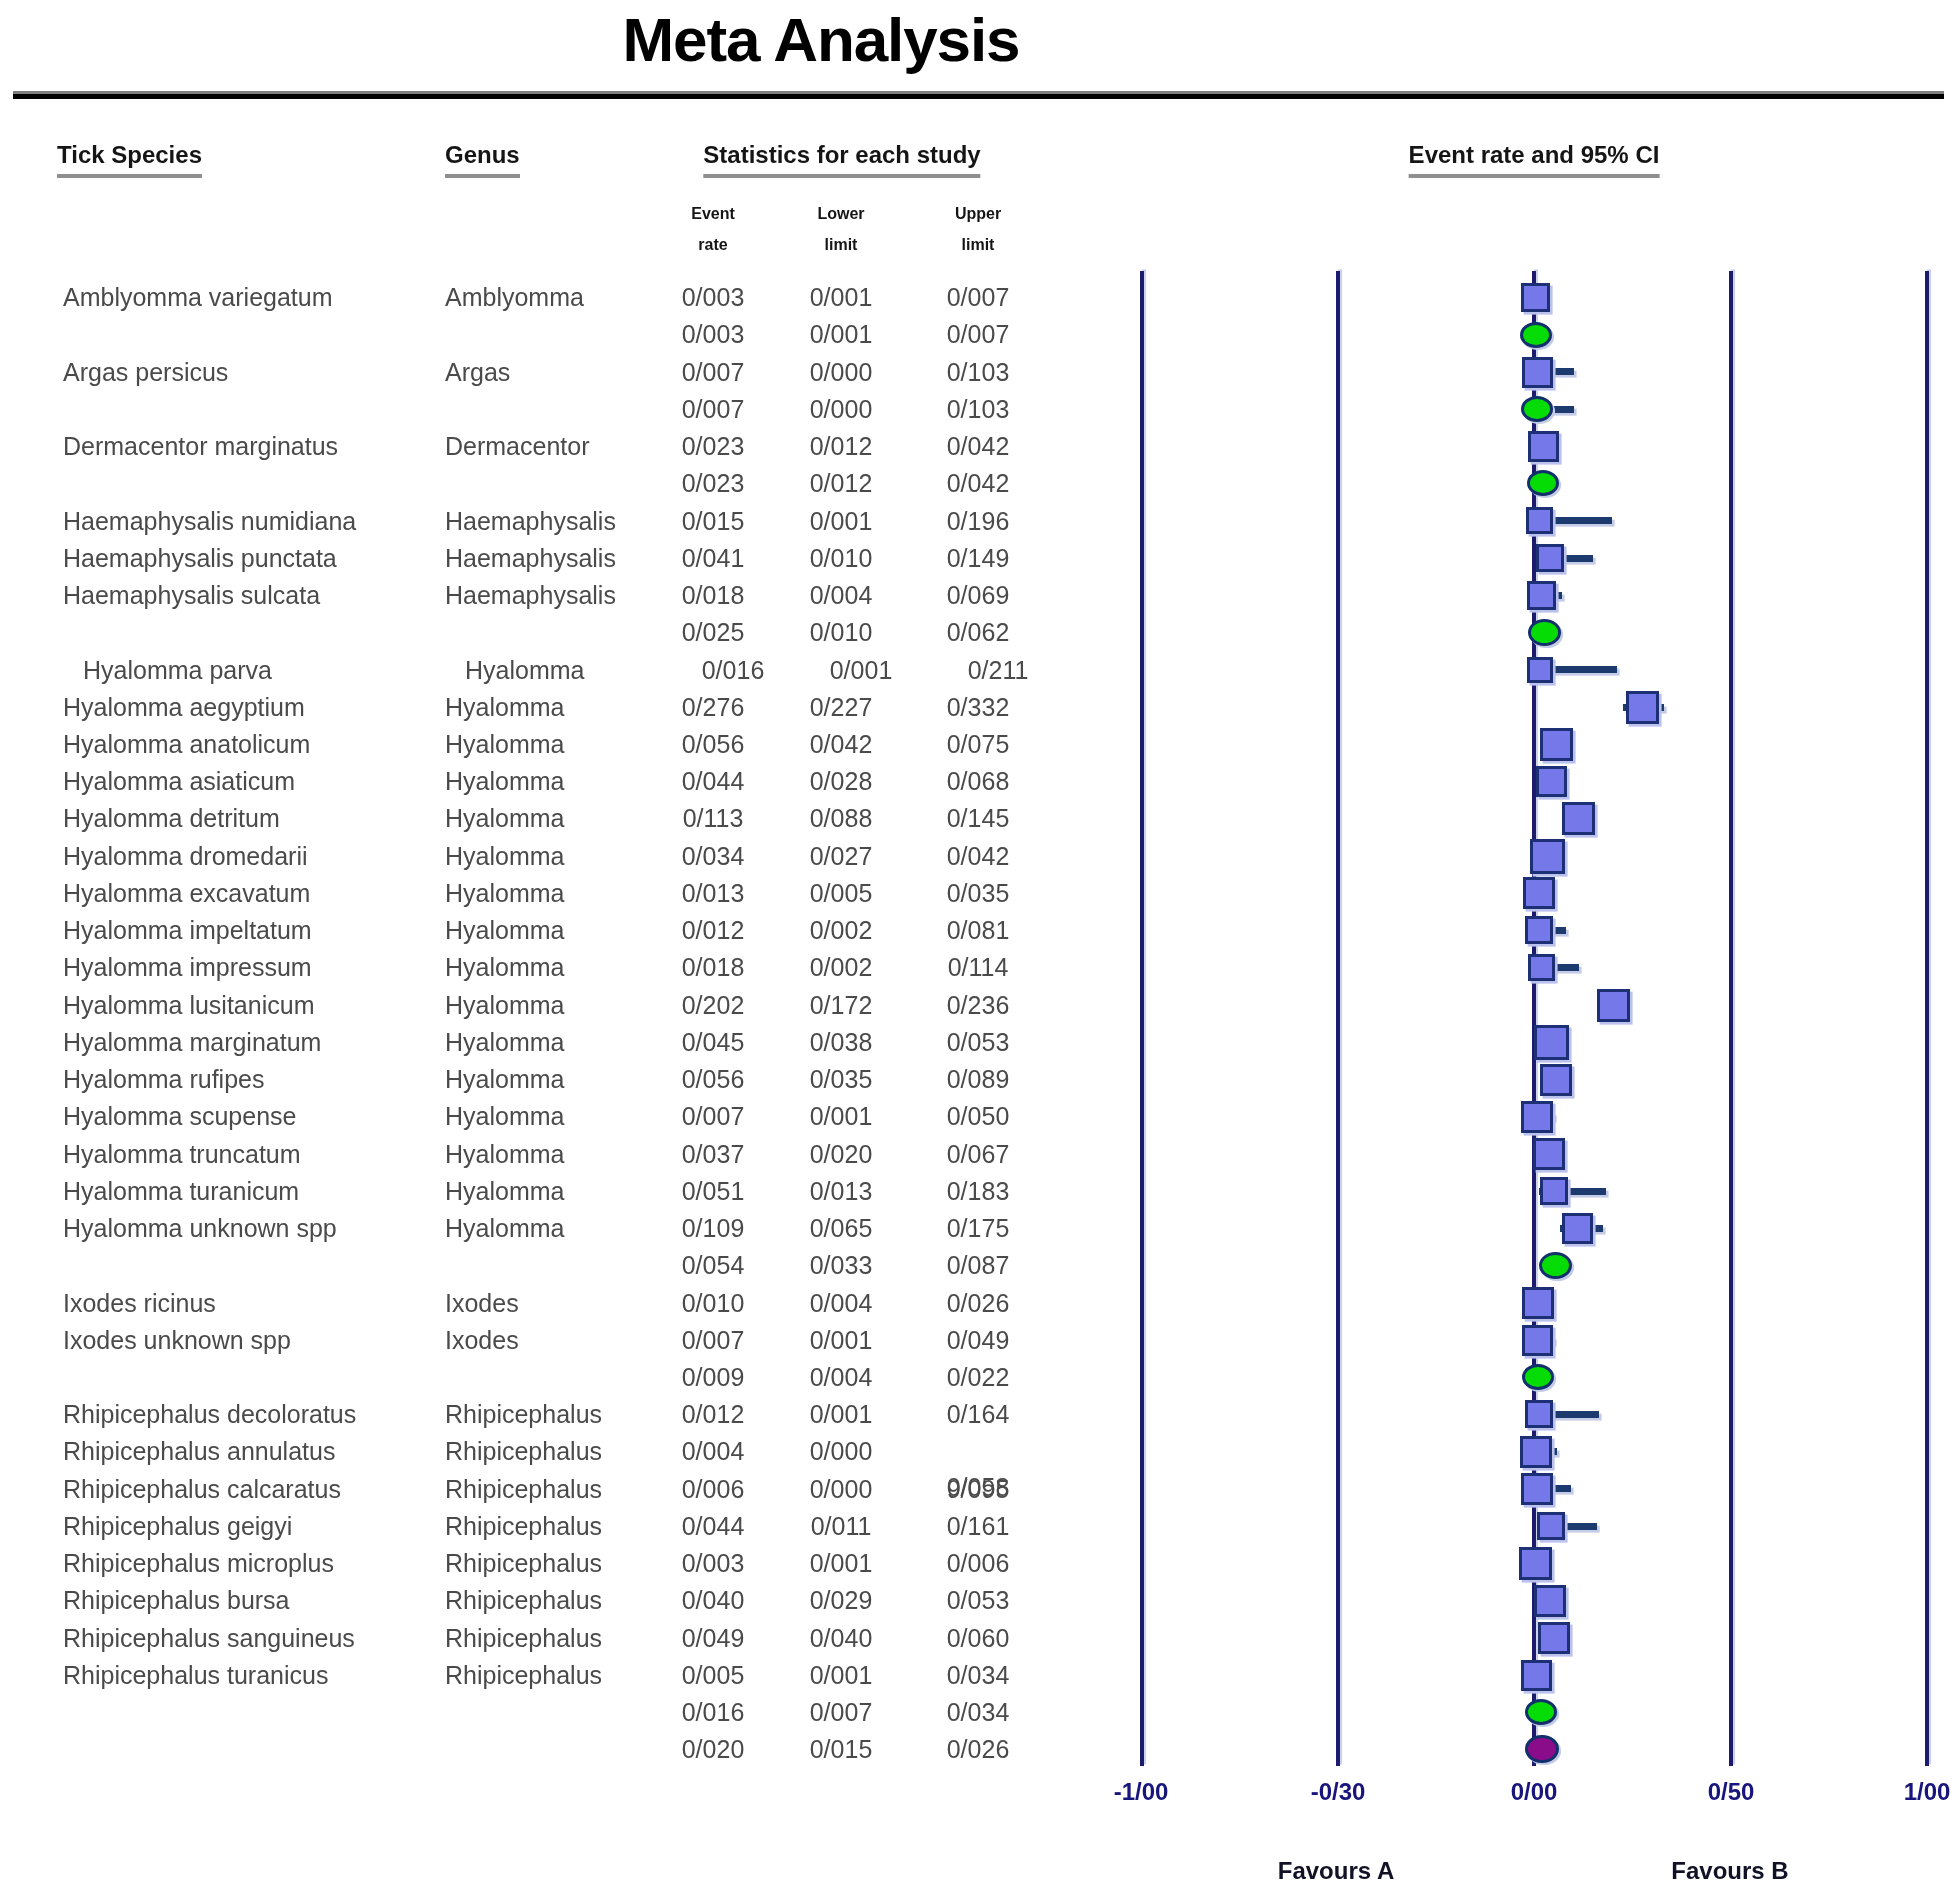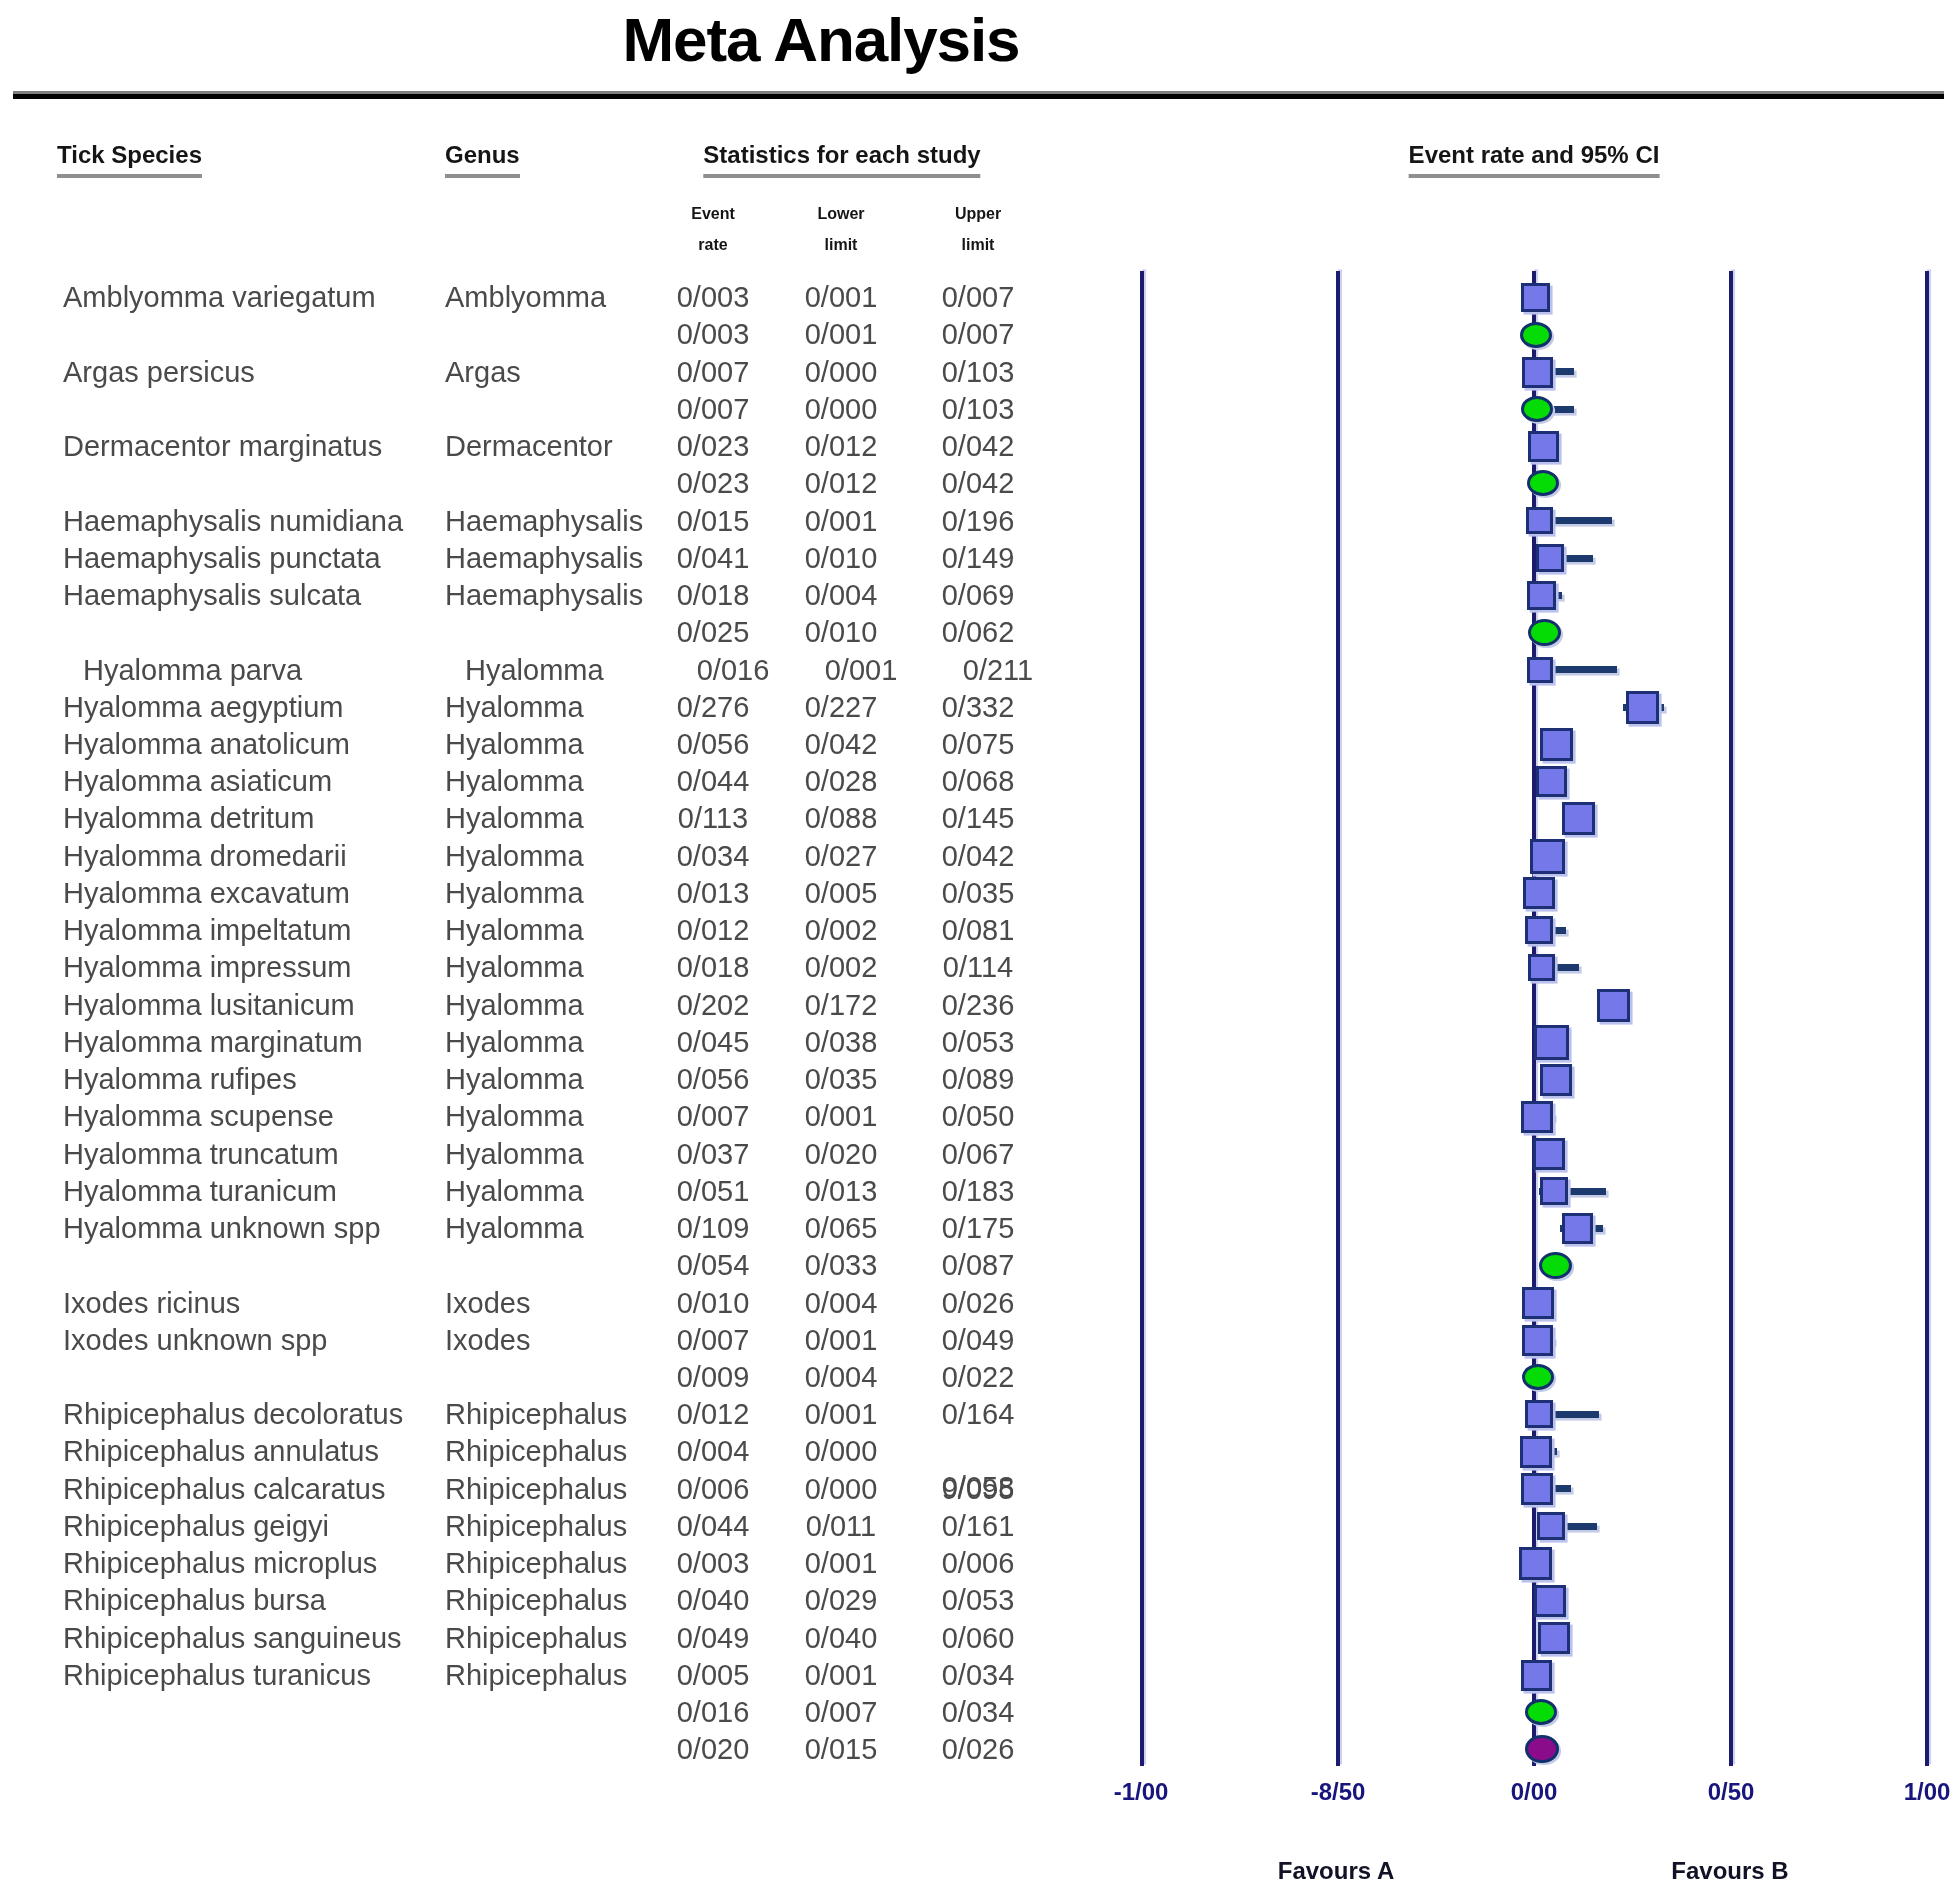--- a/index.html
+++ b/index.html
@@ -25,21 +25,21 @@
     font-size:24px;font-weight:bold;color:#151515;
     border-bottom:4.7px solid #8f8f8f;
     padding-bottom:5.3px;white-space:nowrap;
   }
   .centered{transform:translateX(-50%);text-align:center;}
   .subheader{
     top:199px;width:126px;
     font-size:16px;font-weight:bold;color:#151515;
     text-align:center;line-height:30.5px;
   }
-  .trow{height:28.4px;line-height:28.4px;font-size:29px;color:#4a4a4a;white-space:nowrap;}
+  .trow{height:28.4px;line-height:28.4px;font-size:25px;color:#4a4a4a;white-space:nowrap;}
   .cell-num{width:126px;text-align:center;}
   .gridline{
     width:3.7px;background:#1c1b6e;
     box-shadow:2.1px -1.6px 0 #ccd1ec;
   }
   .tick-label{
     top:1778px;width:158px;transform:translateX(-50%);
     text-align:center;font-size:24px;font-weight:bold;color:#18157c;
     white-space:nowrap;
   }
@@ -350,21 +350,21 @@
       <div class="trow" style="position: absolute; left: 0px; top: 1735px; width: 1079px;">
         <div class="cell-num" style="position: absolute; left: 650px; top: 0px;">0/020</div>
         <div class="cell-num" style="position: absolute; left: 778px; top: 0px;">0/015</div>
         <div class="cell-num" style="position: absolute; left: 915px; top: 0px;">0/026</div>
       </div>
     </div>
   <div class="abs" id="forest-plot">
       <div class="gridline" style="position: absolute; left: 1140px; top: 271px; height: 1495px;"></div>
       <div class="tick-label abs" style="position: absolute; left: 1141px;">-1/00</div>
       <div class="gridline" style="position: absolute; left: 1336px; top: 271px; height: 1495px;"></div>
-      <div class="tick-label abs" style="position: absolute; left: 1338px;">-8/50</div>
+      <div class="tick-label abs" style="position: absolute; left: 1338px;">-0/30</div>
       <div class="gridline" style="position: absolute; left: 1532px; top: 271px; height: 1495px;"></div>
       <div class="tick-label abs" style="position: absolute; left: 1534px;">0/00</div>
       <div class="gridline" style="position: absolute; left: 1729px; top: 271px; height: 1495px;"></div>
       <div class="tick-label abs" style="position: absolute; left: 1731px;">0/50</div>
       <div class="gridline" style="position: absolute; left: 1925px; top: 271px; height: 1495px;"></div>
       <div class="tick-label abs" style="position: absolute; left: 1927px;">1/00</div>
       <div class="ci-bar" style="position: absolute; left: 1535px; top: 294px; width: 2.4px;"></div>
       <div class="study-square" style="position: absolute; left: 1521px; top: 283px; width: 29px; height: 29px;"></div>
       <div class="ci-bar" style="position: absolute; left: 1535px; top: 331px; width: 2.4px;"></div>
       <div class="pool-circle" style="position: absolute; left: 1520px; top: 322px; width: 32px; height: 26px; background: rgb(5, 220, 5);"></div>

